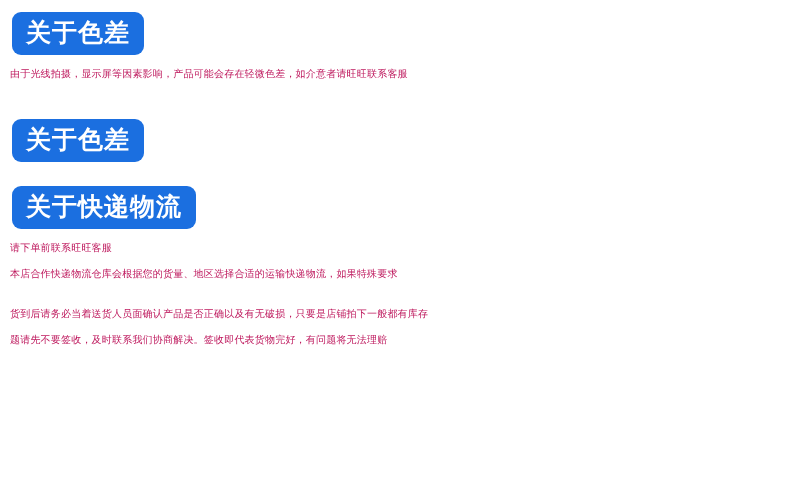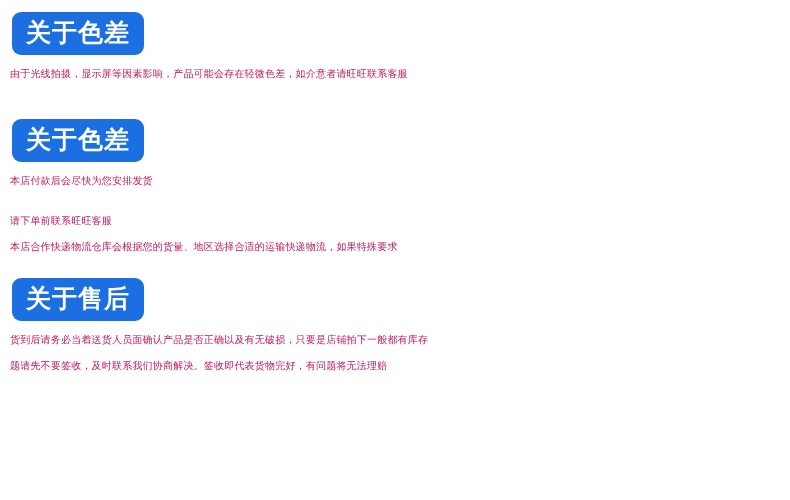--- a/index.html
+++ b/index.html
@@ -62,33 +62,32 @@
 
   <div class="gap-a"></div>
 
 
   <div class="gap-a"></div>
 
   <div class="section">
     <div class="badge-wrap">
       <span class="badge">关于色差</span>
     </div>
-    <div class="body-text">本店付款后会尽快为您安排发货</div>
   </div>
 
   <div class="gap-b"></div>
 
   <div class="section">
+    <div class="badge-wrap">
+      <span class="badge">关于快递物流</span>
+    </div>
     <div class="body-text">请下单前联系旺旺客服</div>
     <div class="body-text">本店合作快递物流仓库会根据您的货量、地区选择合适的运输快递物流，如果特殊要求</div>
   </div>
 
   <div class="gap-b"></div>
 
   <div class="section">
-    <div class="badge-wrap">
-      <span class="badge">关于售后</span>
-    </div>
     <div class="body-text">货到后请务必当着送货人员面确认产品是否正确以及有无破损，只要是店铺拍下一般都有库存</div>
     <div class="body-text">题请先不要签收，及时联系我们协商解决。签收即代表货物完好，有问题将无法理赔</div>
   </div>
 
 </div>
 
 </body></html>

